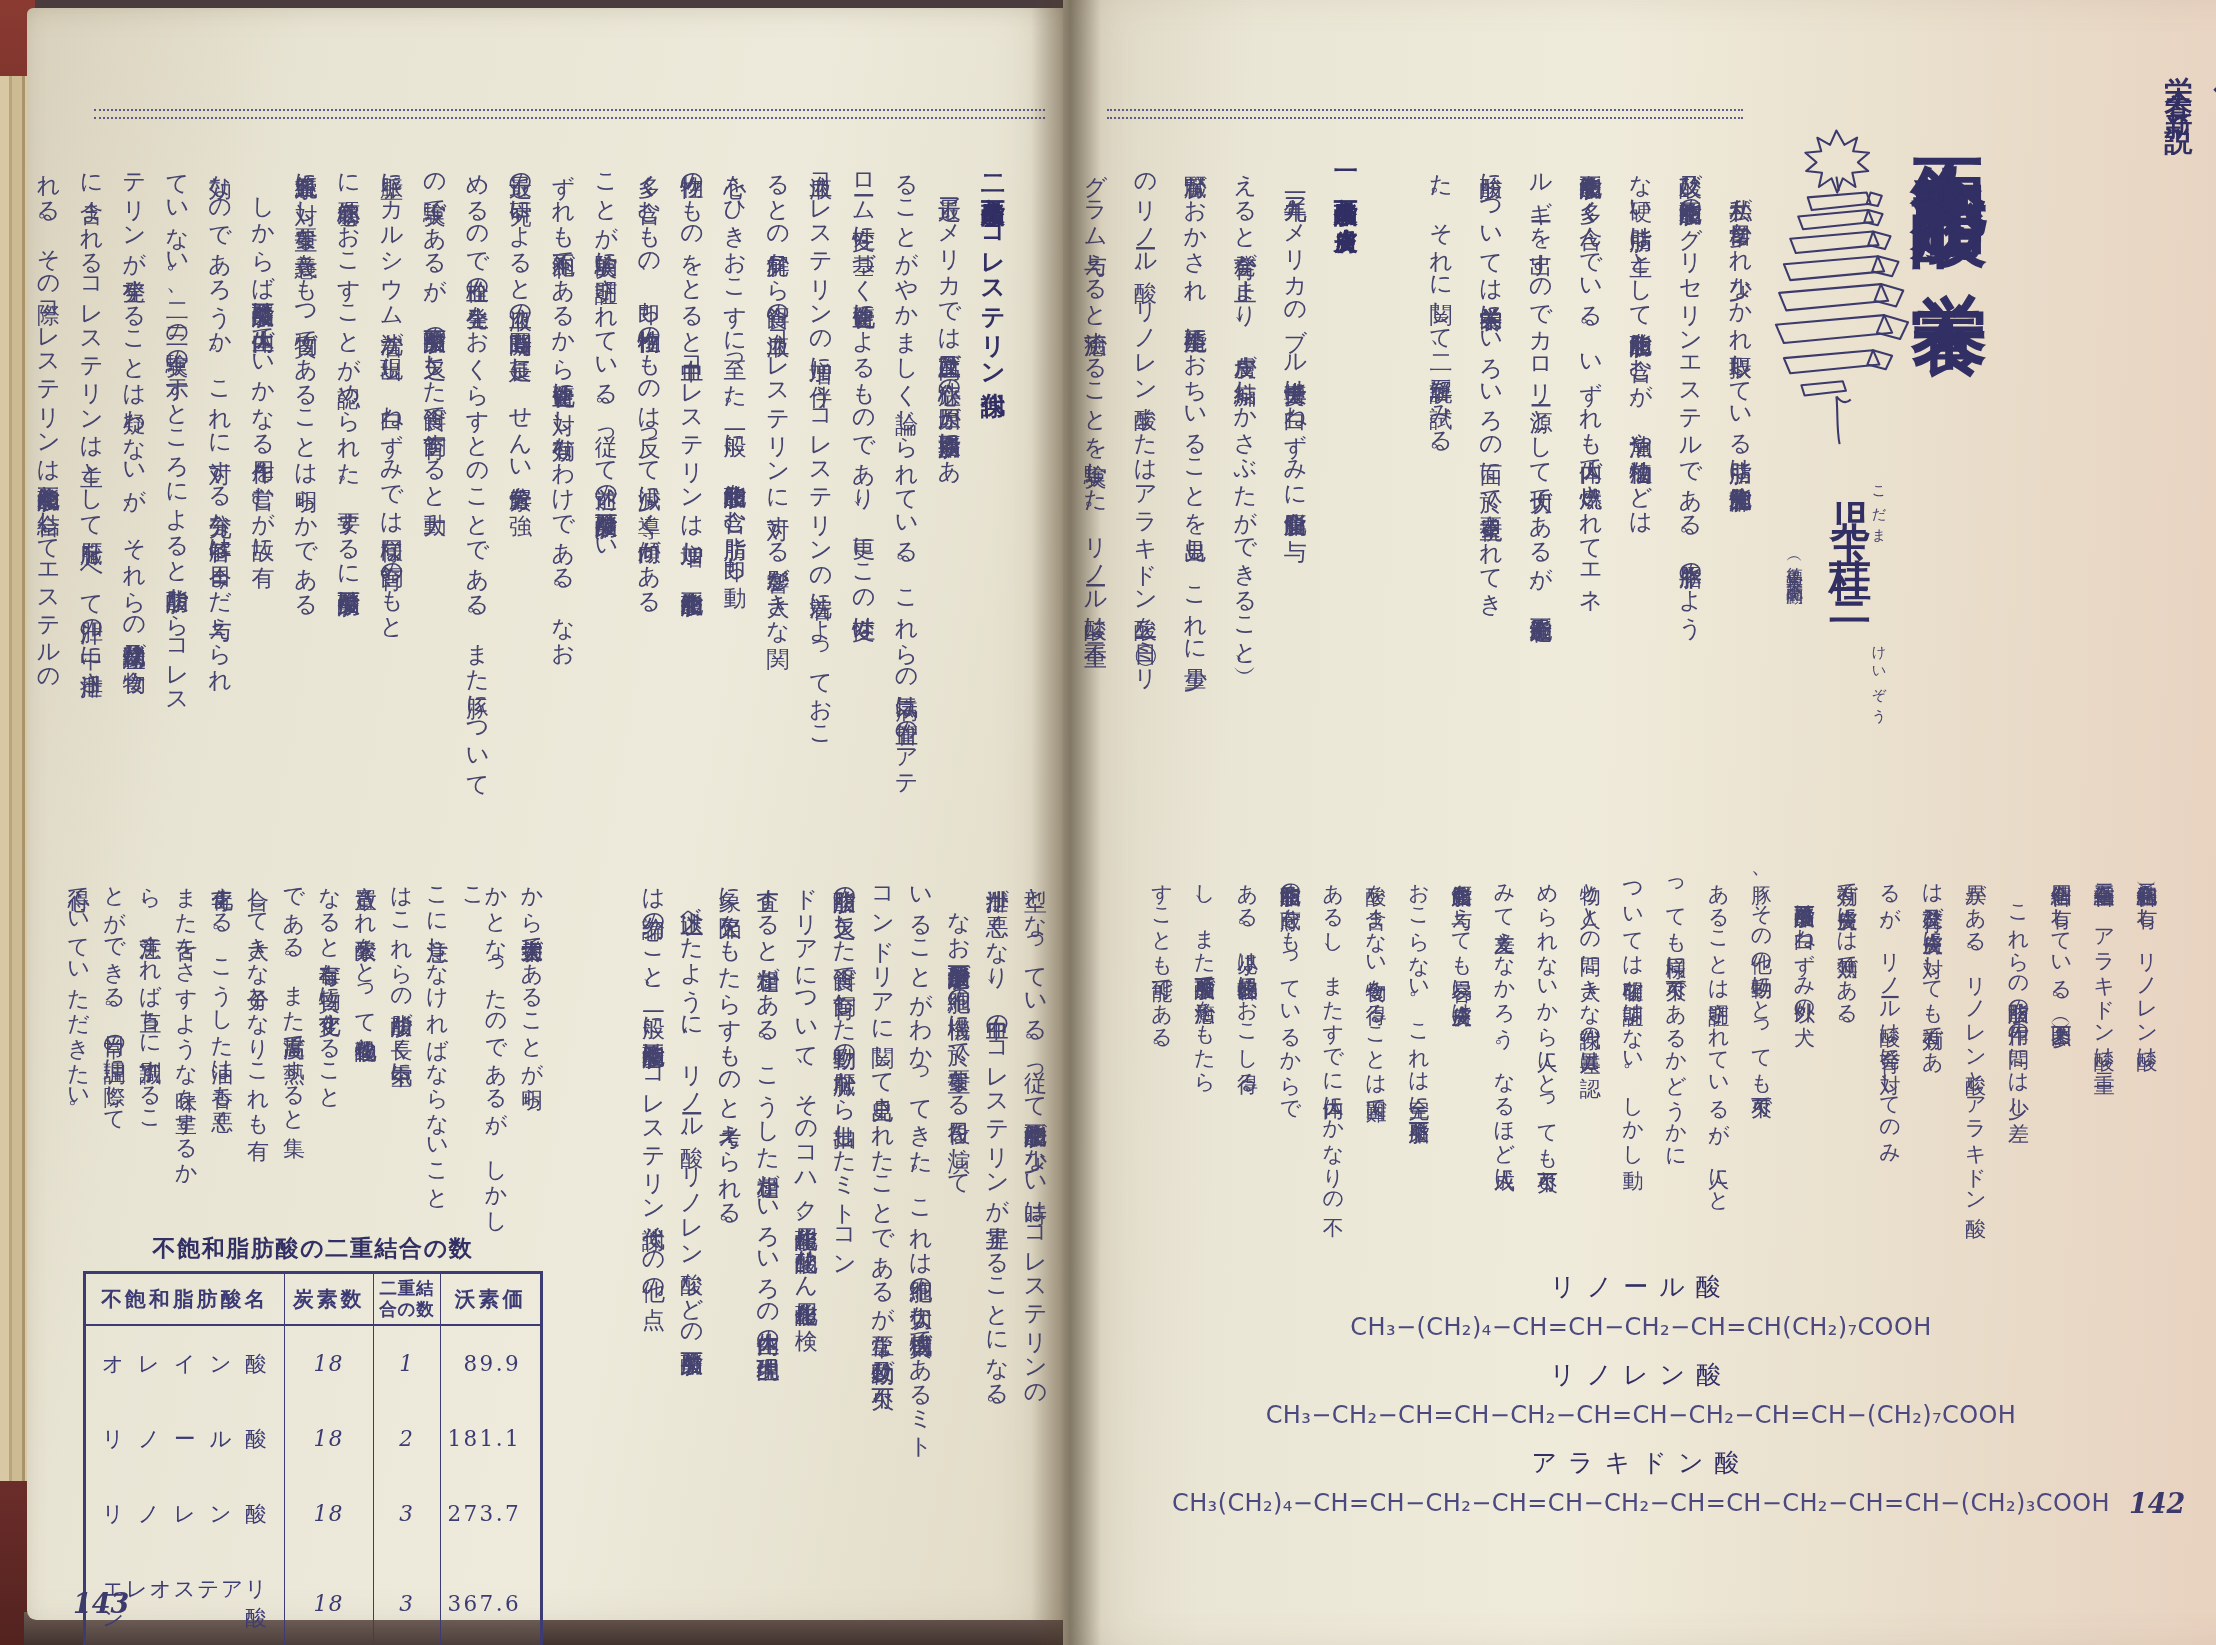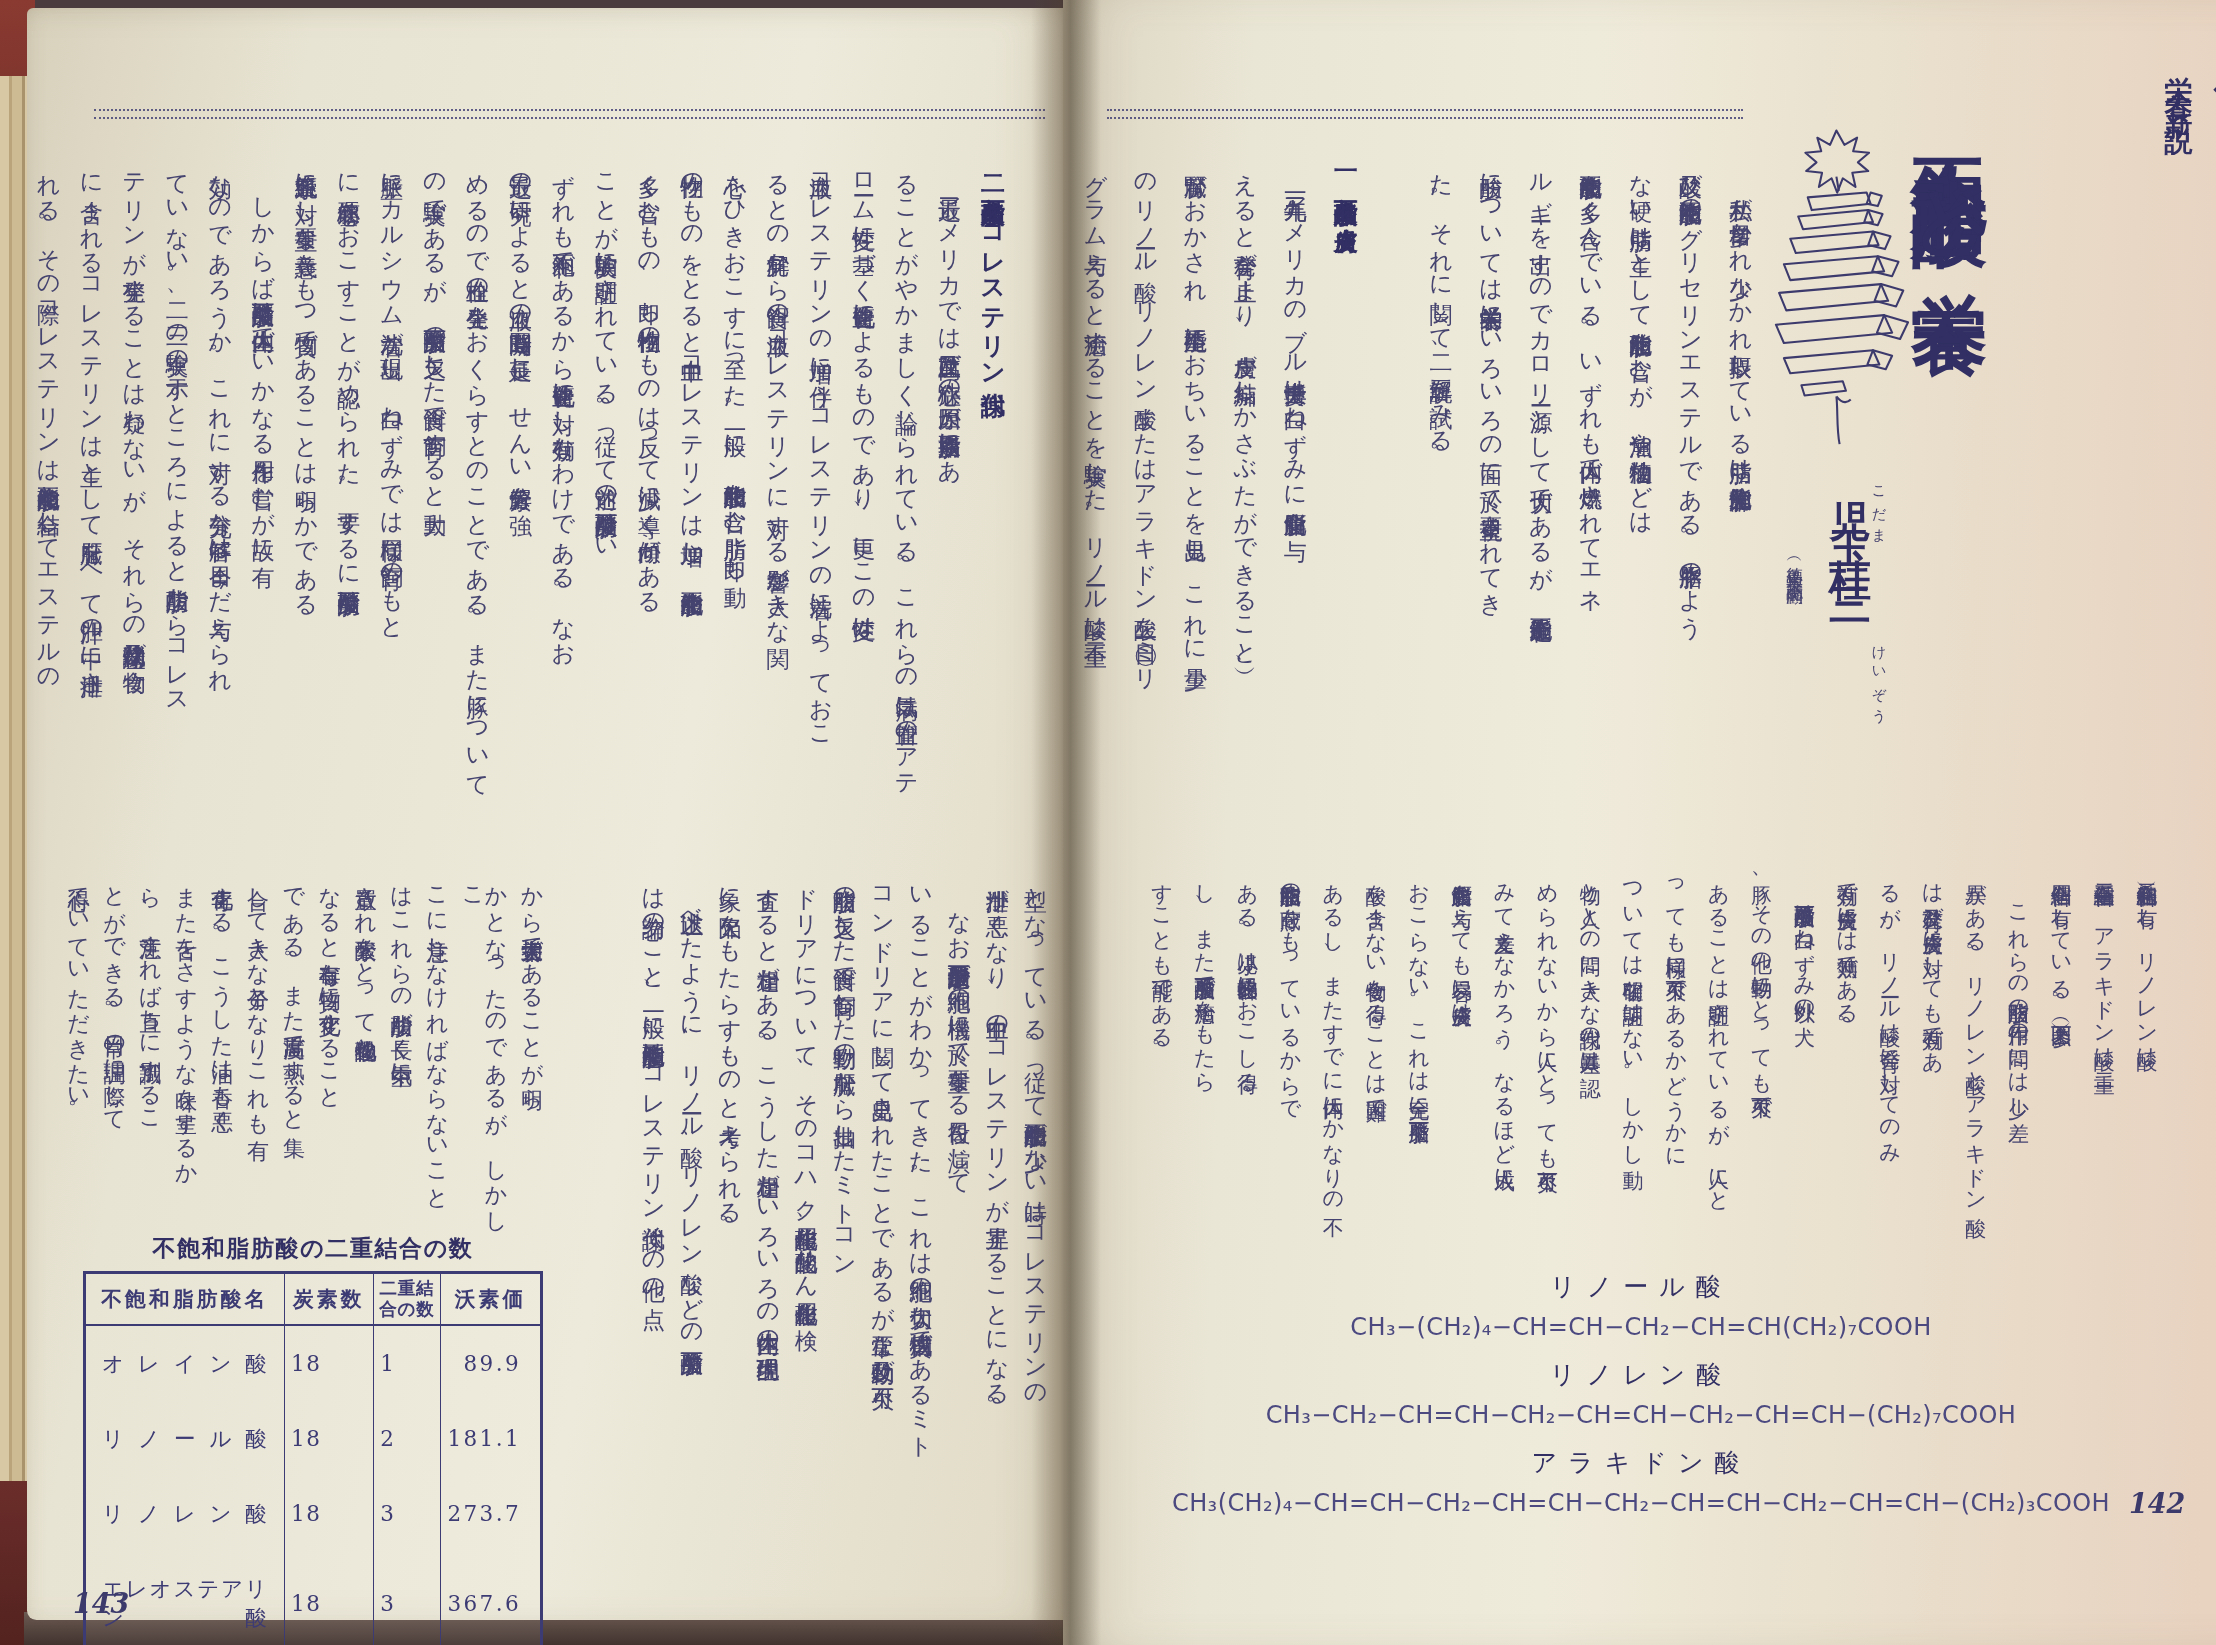--- a/index.html
+++ b/index.html
@@ -71,21 +71,21 @@
   .fa-table { width:100%; border-collapse:collapse; border:3.2px solid var(--rule); color:var(--rule); background:rgba(255,255,255,.06); }
   .fa-table th, .fa-table td { border-left:1.6px solid var(--rule); }
   .fa-table th:first-child, .fa-table td:first-child { border-left:none; }
   .fa-table thead th { border-bottom:2.4px solid var(--rule); font-size:20.7px; font-weight:bold; padding:11px 4.8px; letter-spacing:3.2px; }
   .th-name { width:237px; }
   .th-carbons { width:94px; letter-spacing:1.6px; }
   .th-bonds { width:76px; font-size:17.5px !important; line-height:1.2; padding:3.2px 1.6px !important; letter-spacing:0.8px !important;margin-top:20px; }
   .th-iodine { letter-spacing:4.8px; }
   .fa-table td { font-size:21.5px; padding:4.8px 6.4px; }
   .td-name { text-align:justify; text-align-last:justify; padding:23px 16px !important; letter-spacing:0.8px;font-family:Liberation Mono, monospace; }
-  .td-num { text-align:left; letter-spacing:1.6px; }
+  .td-num { text-align:center; letter-spacing:1.6px;font-style:italic; }
   .td-iodine { text-align:right; padding-right:19px !important; letter-spacing:2.4px; }
   
   .page-number { position:absolute; z-index:10; font-style:italic; font-size:27px; font-weight:600; color:#3c3a6b; }
   .pn-left { left:73px; top:1588px; }
   .pn-right { left:2129px; top:1488px; }
 </style>
 </head>
 <body>
 
 <div id="stage">

